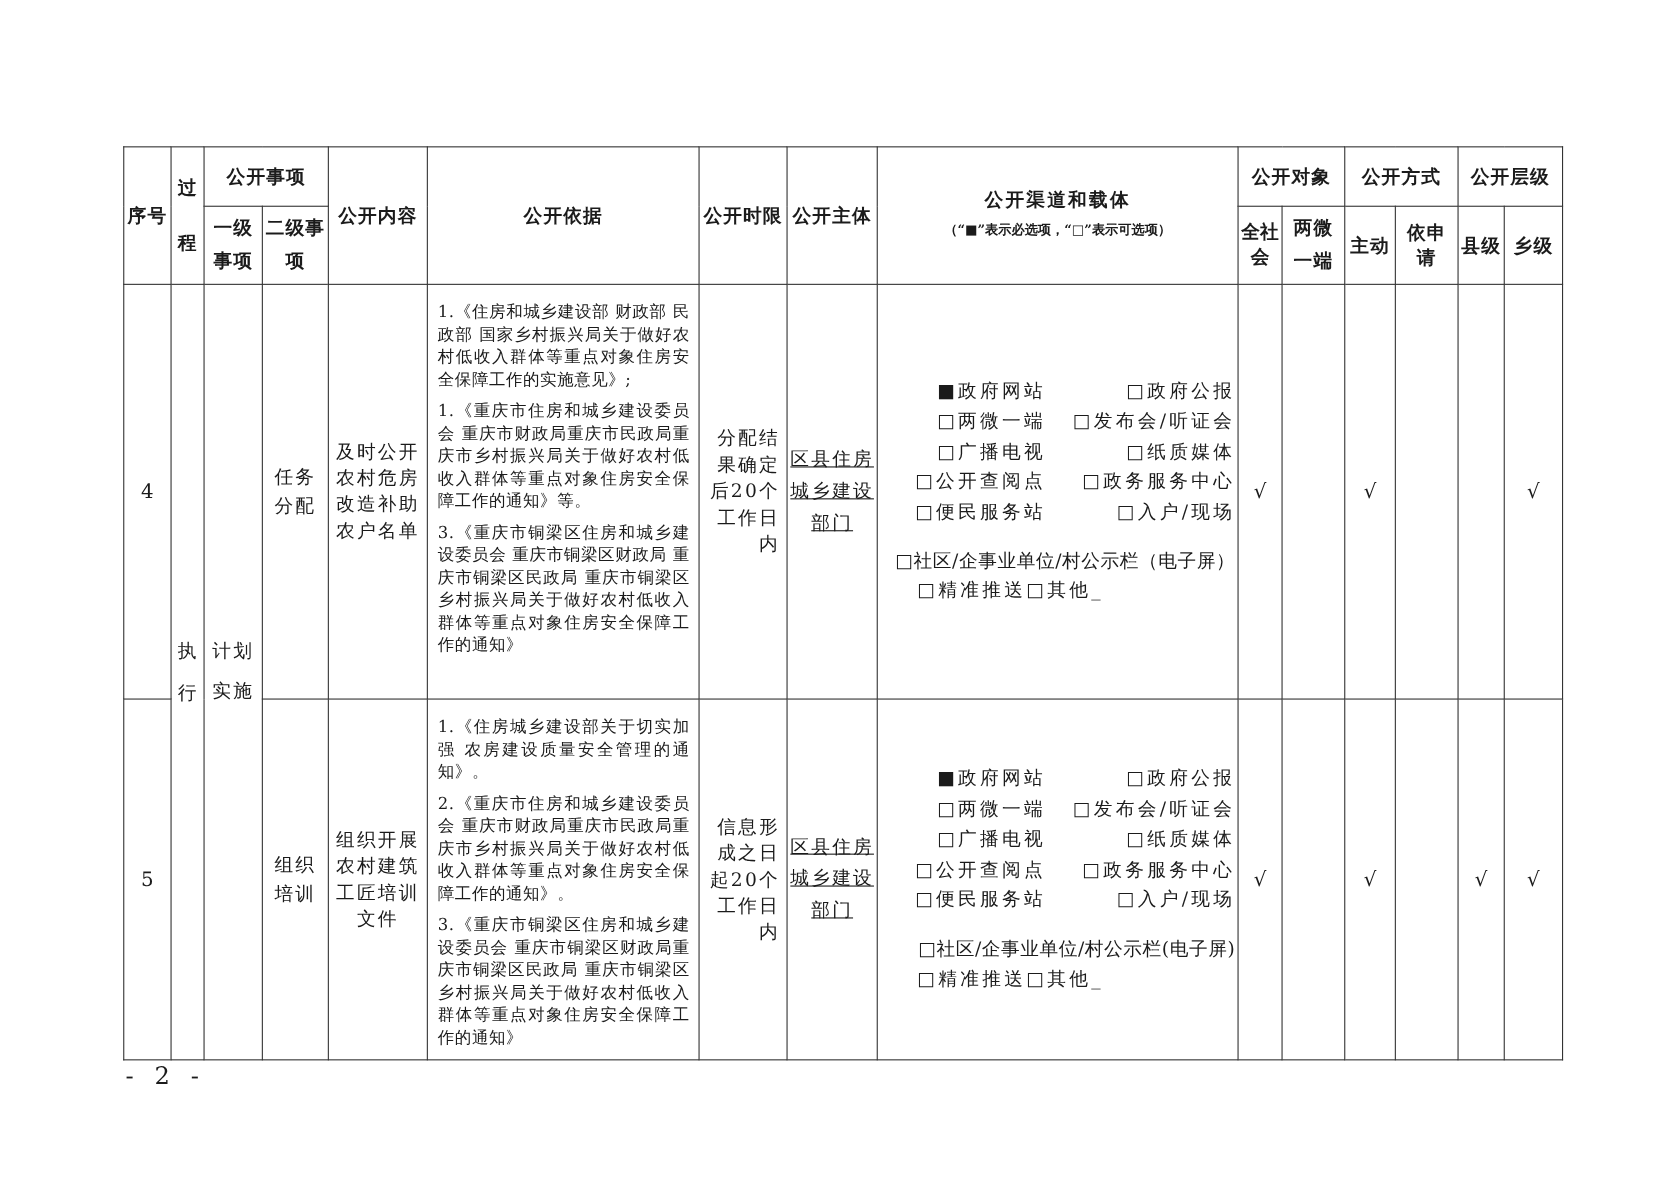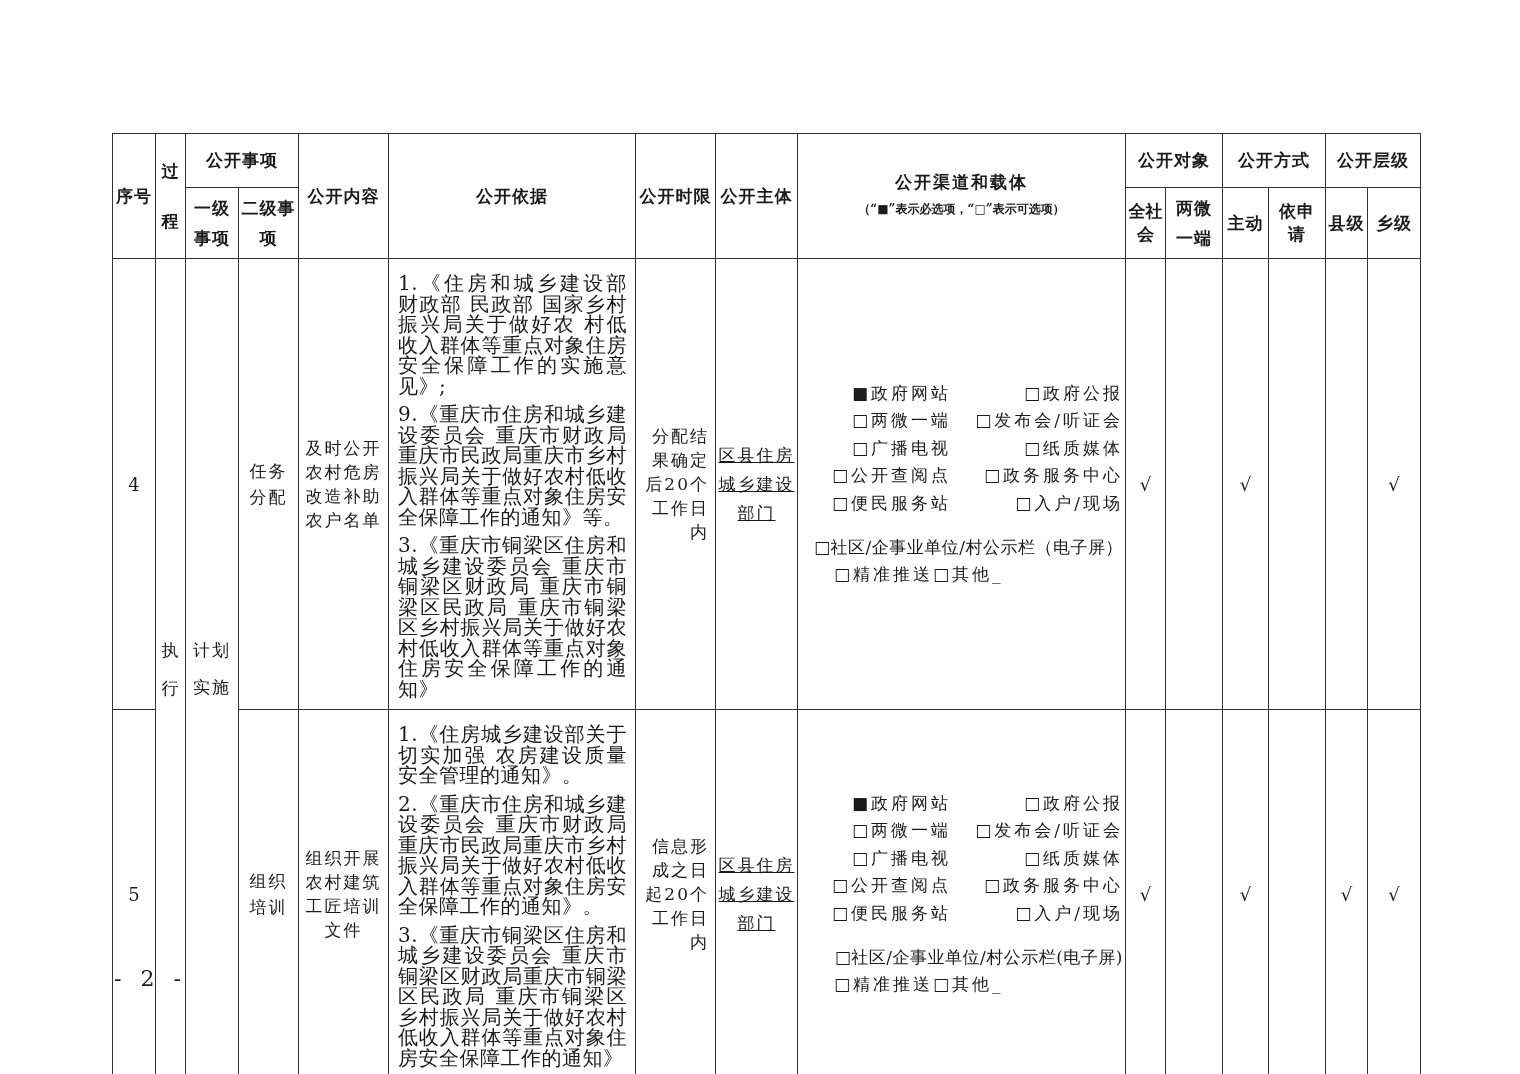--- a/index.html
+++ b/index.html
@@ -25,21 +25,21 @@
   th.h-guocheng{line-height:50px;}
   th.h-stack2{line-height:30px;}
   th.h-quansh{line-height:23px;letter-spacing:0;}
   .qd-l1{line-height:27px;letter-spacing:2px;}
   .qd-l2{line-height:27px;letter-spacing:0;font-size:12px;}
   td.seq{font-size:18px;}
   td.process{line-height:38px;letter-spacing:1px;margin-top:48px;}
   td.level1{line-height:37px;letter-spacing:2px;}
   td.level2{line-height:26px;letter-spacing:2px;}
   td.content{line-height:24px;letter-spacing:2px;padding:2px 3px;}
-  td.basis{vertical-align:top;text-align:justify;padding:14px 8px 2px 9px;font-size:20px;}
+  td.basis{vertical-align:top;text-align:justify;padding:14px 8px 2px 9px;font-size:15px;}
   td.basis p{margin:0 0 8px 0;line-height:20.5px;letter-spacing:0.5px;}
   td.time{line-height:24px;letter-spacing:2px;padding:0 6px;text-align:right;}
   td.subject{line-height:29px;letter-spacing:2px;text-decoration:underline;}
   td.channels{text-align:right;padding:0 2px 0 7px;}
   .ch-grid{display:flex;}
   .ch-col-l{width:146px;flex:0 0 146px;}
   .ch-col-r{flex:1;}
   .ch-item{line-height:27.5px;letter-spacing:3px;white-space:nowrap;}
   .ch-full{margin-top:17px;line-height:27px;letter-spacing:0.5px;white-space:nowrap;}
   .ch-extra{display:flex;line-height:27px;}
@@ -102,21 +102,21 @@
   </thead>
   <tbody>
     <tr class="row-4">
       <td class="seq">4</td>
       <td class="process" rowspan="2">执行</td>
       <td class="level1" rowspan="2">计划实施</td>
       <td class="level2">任务分配</td>
       <td class="content">及时公开农村危房改造补助农户名单</td>
       <td class="basis">
         <p>1.《住房和城乡建设部 财政部 民政部 国家乡村振兴局关于做好农 村低收入群体等重点对象住房安全保障工作的实施意见》;</p>
-        <p>9.《重庆市住房和城乡建设委员会 重庆市财政局重庆市民政局重庆市乡村振兴局关于做好农村低收入群体等重点对象住房安全保障工作的通知》等。</p>
+        <p>1.《重庆市住房和城乡建设委员会 重庆市财政局重庆市民政局重庆市乡村振兴局关于做好农村低收入群体等重点对象住房安全保障工作的通知》等。</p>
         <p>3.《重庆市铜梁区住房和城乡建设委员会  重庆市铜梁区财政局 重庆市铜梁区民政局 重庆市铜梁区乡村振兴局关于做好农村低收入群体等重点对象住房安全保障工作的通知》</p>
       </td>
       <td class="time">分配结果确定后20个工作日内</td>
       <td class="subject">区县住房城乡建设部门</td>
       <td class="channels">
         <div class="ch-grid">
           <div class="ch-col-l">
             <div class="ch-item">■政府网站</div>
             <div class="ch-item">□两微一端</div>
             <div class="ch-item">□广播电视</div>

